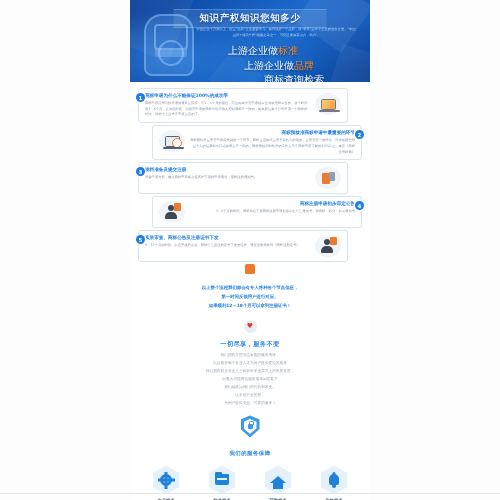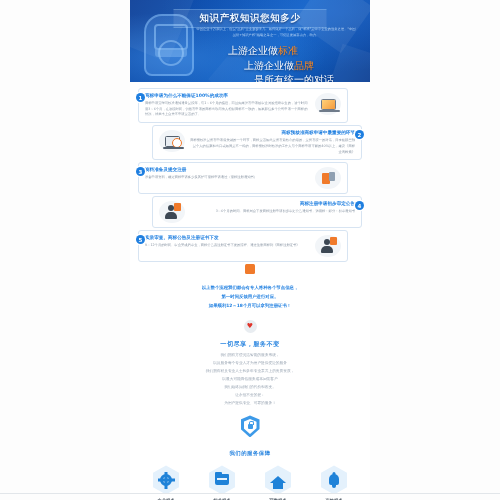--- a/index.html
+++ b/index.html
@@ -179,21 +179,21 @@
       <div class="poly p3"></div>
       <div class="poly p4"></div>
       <div class="hand"></div>
       <div class="ribbon">
         <div class="ribbon-title">知识产权知识您知多少</div>
       </div>
       <div class="banner-desc">中国企业十万家以上，但是"品牌"企业寥寥无几。如何做好一个品牌，做"标准"是中小企业的当务之急。"中国品牌+知识产权"战略之举之一，可促进发展新动力，助力。</div>
       <div class="slogans">
         <div class="slogan s1"><span>上游企业做</span><span class="hl">标准</span></div>
         <div class="slogan s2"><span>上游企业做</span><span class="hl">品牌</span></div>
-        <div class="slogan s3">是所有统一的对话</div>
+        <div class="slogan s3">商标查询检索</div>
       </div>
     </div>
 
     <div class="steps">
 
       <div class="step">
         <div class="card left">
           <div class="badge bl">1</div>
           <div class="txt">
             <div class="step-title">商标申请为什么不能保证100%的成功率</div>

